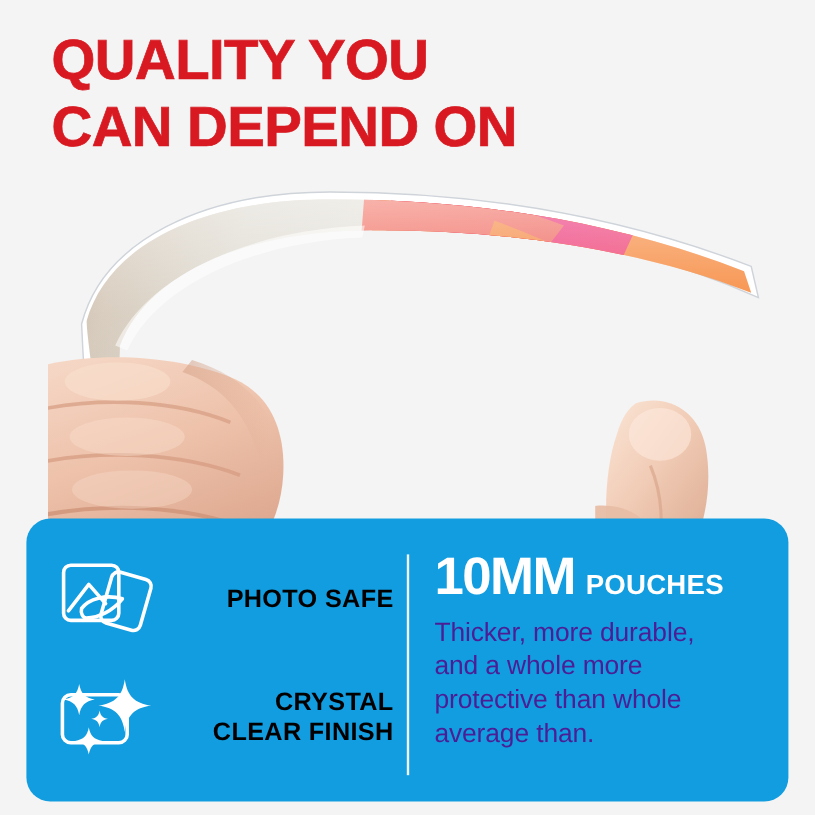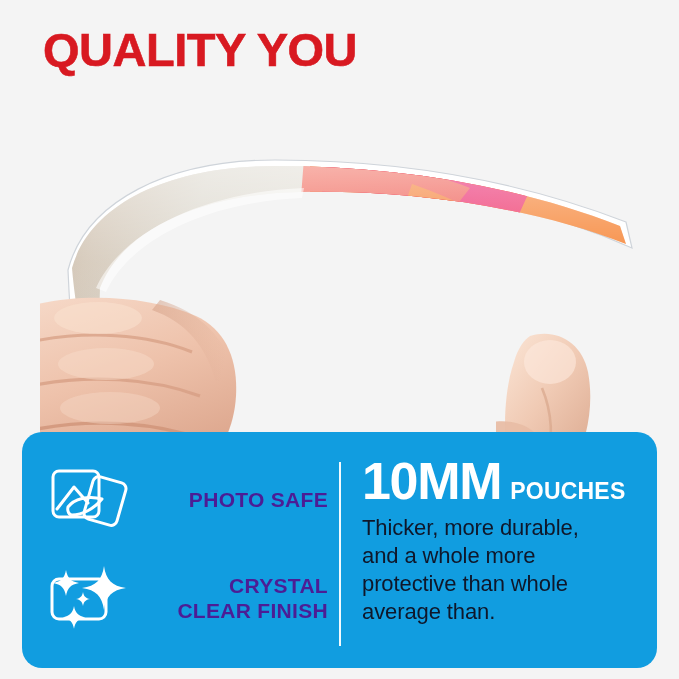--- a/index.html
+++ b/index.html
@@ -115,21 +115,21 @@
     width: 96px;
     height: 84px;
     flex: 0 0 96px;
     display: flex;
     align-items: center;
     justify-content: center;
   }
   .feature-label {
     flex: 1 1 auto;
     text-align: right;
-    color: #4c1d95;
+    color: #000000;
     font-weight: bold;
     font-size: 21px;
     line-height: 25px;
     letter-spacing: 0.3px;
     text-transform: uppercase;
     padding-right: 6px;
   }
 
   
   #right-col {
@@ -139,49 +139,50 @@
     width: 286px;
   }
   #headline-row {
     display: flex;
     align-items: baseline;
     color: #ffffff;
     white-space: nowrap;
   }
   #spec-value {
     font-weight: bold;
-    font-size: 52px;
+    font-size: 44px;
     line-height: 46px;
     letter-spacing: -1.3px;
   }
   #spec-unit {
     font-weight: bold;
     font-size: 23px;
     line-height: 28px;
     letter-spacing: 0.2px;
     margin-left: 9px;
     text-transform: uppercase;
     text-align: right;
   }
   #spec-body {
     margin-top: 9px;
-    color: #0f172a;
+    color: #4c1d95;
     font-size: 22px;
     line-height: 28px;
     letter-spacing: -0.1px;
   }
   #spec-body .body-line { display: block; white-space: nowrap; }
 </style>
 </head>
 <body>
 
 <div id="page">
 
   <div id="headline">
     <span class="hl-line">QUALITY YOU</span>
+    <span class="hl-line">CAN DEPEND ON</span>
   </div>
 
   <div id="scene">
 
     <div class="pouch-wrap">
       <svg class="pouch" viewBox="0 0 580 290" preserveAspectRatio="none">
         <defs>
           <clipPath id="pouchClip">
             <path d="M12,120 C30,55 110,18 215,18 C330,18 450,35 560,78
                      L566,96 C470,58 350,42 240,44 C140,46 62,82 40,140

